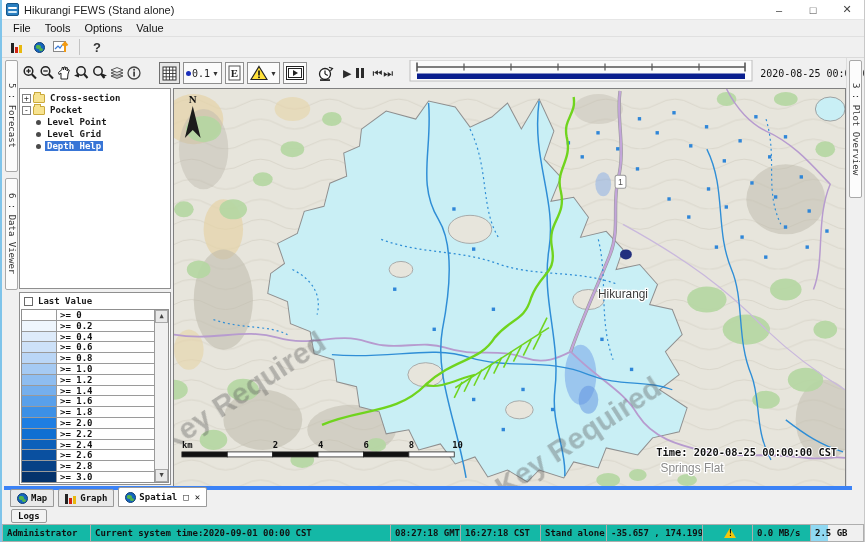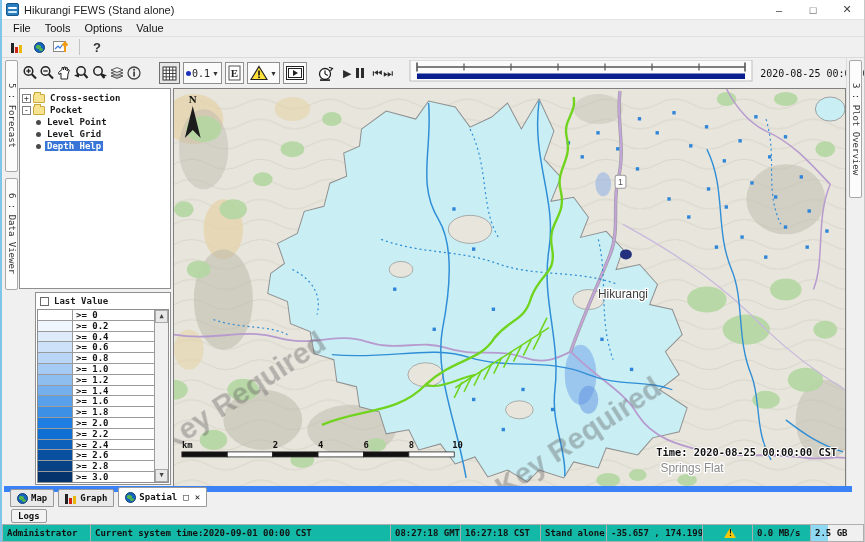--- a/index.html
+++ b/index.html
@@ -59,37 +59,37 @@
               font-family:"DejaVu Sans Mono", monospace; font-size:9px; font-weight:bold; padding:3px 2px; }
   .tree-row { display:flex; align-items:center; height:12px; white-space:nowrap; }
   .expander { width:9px; height:9px; border:1px solid #808080; background:#fff; font-size:8px; line-height:7px;
               text-align:center; margin-right:2px; color:#333; font-weight:normal; flex:none; }
   .folder { width:12px; height:9px; background:#f7e390; border:1px solid #caa93c; border-radius:1px; margin-right:3px; position:relative; flex:none; }
   .folder:before { content:""; position:absolute; top:-3px; left:0; width:5px; height:2px; background:#f7e390; border:1px solid #caa93c; border-bottom:none; }
   .leaf-bullet { width:5px; height:5px; border-radius:50%; background:#4a4a4a; margin:0 4px 0 14px; flex:none; }
   .tree-label { padding:0 2px; }
   .tree-label.selected { background:#3875d6; color:#fff; }
   
-  .legend-box { flex:1; background:#ffffff; border:1px solid #8f8f8f; margin:0 2px 2px 16px; display:flex; flex-direction:column;
+  .legend-box { flex:1; background:#ffffff; border:1px solid #8f8f8f; margin:0 2px 2px 0; display:flex; flex-direction:column;
                 font-family:"DejaVu Sans Mono", monospace; font-size:9px; font-weight:bold; overflow:hidden; }
   .lg-check-row { height:16px; display:flex; align-items:center; padding-left:4px; flex:none; }
   .checkbox { width:9px; height:9px; border:1px solid #6a6a6a; background:#fff; margin-right:5px; flex:none; }
   .lg-table { flex:1; border:1px solid #8f8f8f; margin:0 1px 1px 1px; display:flex; min-height:0; }
   .lg-rows { flex:1; display:flex; flex-direction:column; overflow:hidden; }
   .lg-row { flex:none; height:10.8px; display:flex; border-bottom:1px solid #9a9a9a; }
   .lg-swatch { width:35px; border-right:1px solid #9a9a9a; flex:none; }
   .lg-label { flex:1; padding-left:3px; line-height:10px; color:#111; }
   .lg-scroll { width:14px; background:#f0f0f0; border-left:1px solid #9a9a9a; display:flex; flex-direction:column; justify-content:space-between; }
   .scroll-btn { height:13px; background:#e8e8e8; border:1px solid #a8a8a8; font-size:7px; color:#444; text-align:center; line-height:11px; }
   
   .map-area { flex:1; position:relative; border:1px solid #808080; background:#e7e5dc; overflow:hidden; }
   .map-area svg { display:block; width:100%; height:100%; }
   
   .bottom-tabs { position:absolute; bottom:35px; left:2px; right:12px; height:21px; background:#f0f0f0;
-                 border-top:6px solid #3b82f6; display:flex; align-items:flex-end; padding-left:6px; gap:4px; }
+                 border-top:4px solid #3b82f6; display:flex; align-items:flex-end; padding-left:6px; gap:4px; }
   .b-tab { height:18px; display:flex; align-items:center; gap:3px; font-family:"DejaVu Sans Mono", monospace;
            font-size:9px; font-weight:bold; color:#111; padding:0 6px; border:1px solid #9a9a9a; border-radius:2px 2px 0 0; background:#e9e9e9; }
   .b-tab.active { background:#ffffff; height:20px; }
   .tab-ctl { font-size:9px; color:#222; margin-left:3px; }
   .mini-globe { width:11px; height:11px; border-radius:50%; background:#1565c0; position:relative; border:1px solid #0d3e75; }
   .mini-globe:before { content:""; position:absolute; left:1px; top:2px; width:5px; height:4px; background:#53b44a; border-radius:40% 60% 50% 50%; }
   .mini-globe:after { content:""; position:absolute; right:1px; bottom:1px; width:4px; height:3px; background:#53b44a; border-radius:50%; }
   .mini-bars { width:12px; height:11px; display:flex; align-items:flex-end; gap:1px; }
   .mini-bars i:nth-child(1){width:3px;height:10px;background:#222;} .mini-bars i:nth-child(2){width:3px;height:6px;background:#d22615;} .mini-bars i:nth-child(3){width:3px;height:8px;background:#e8b80e;}
   

